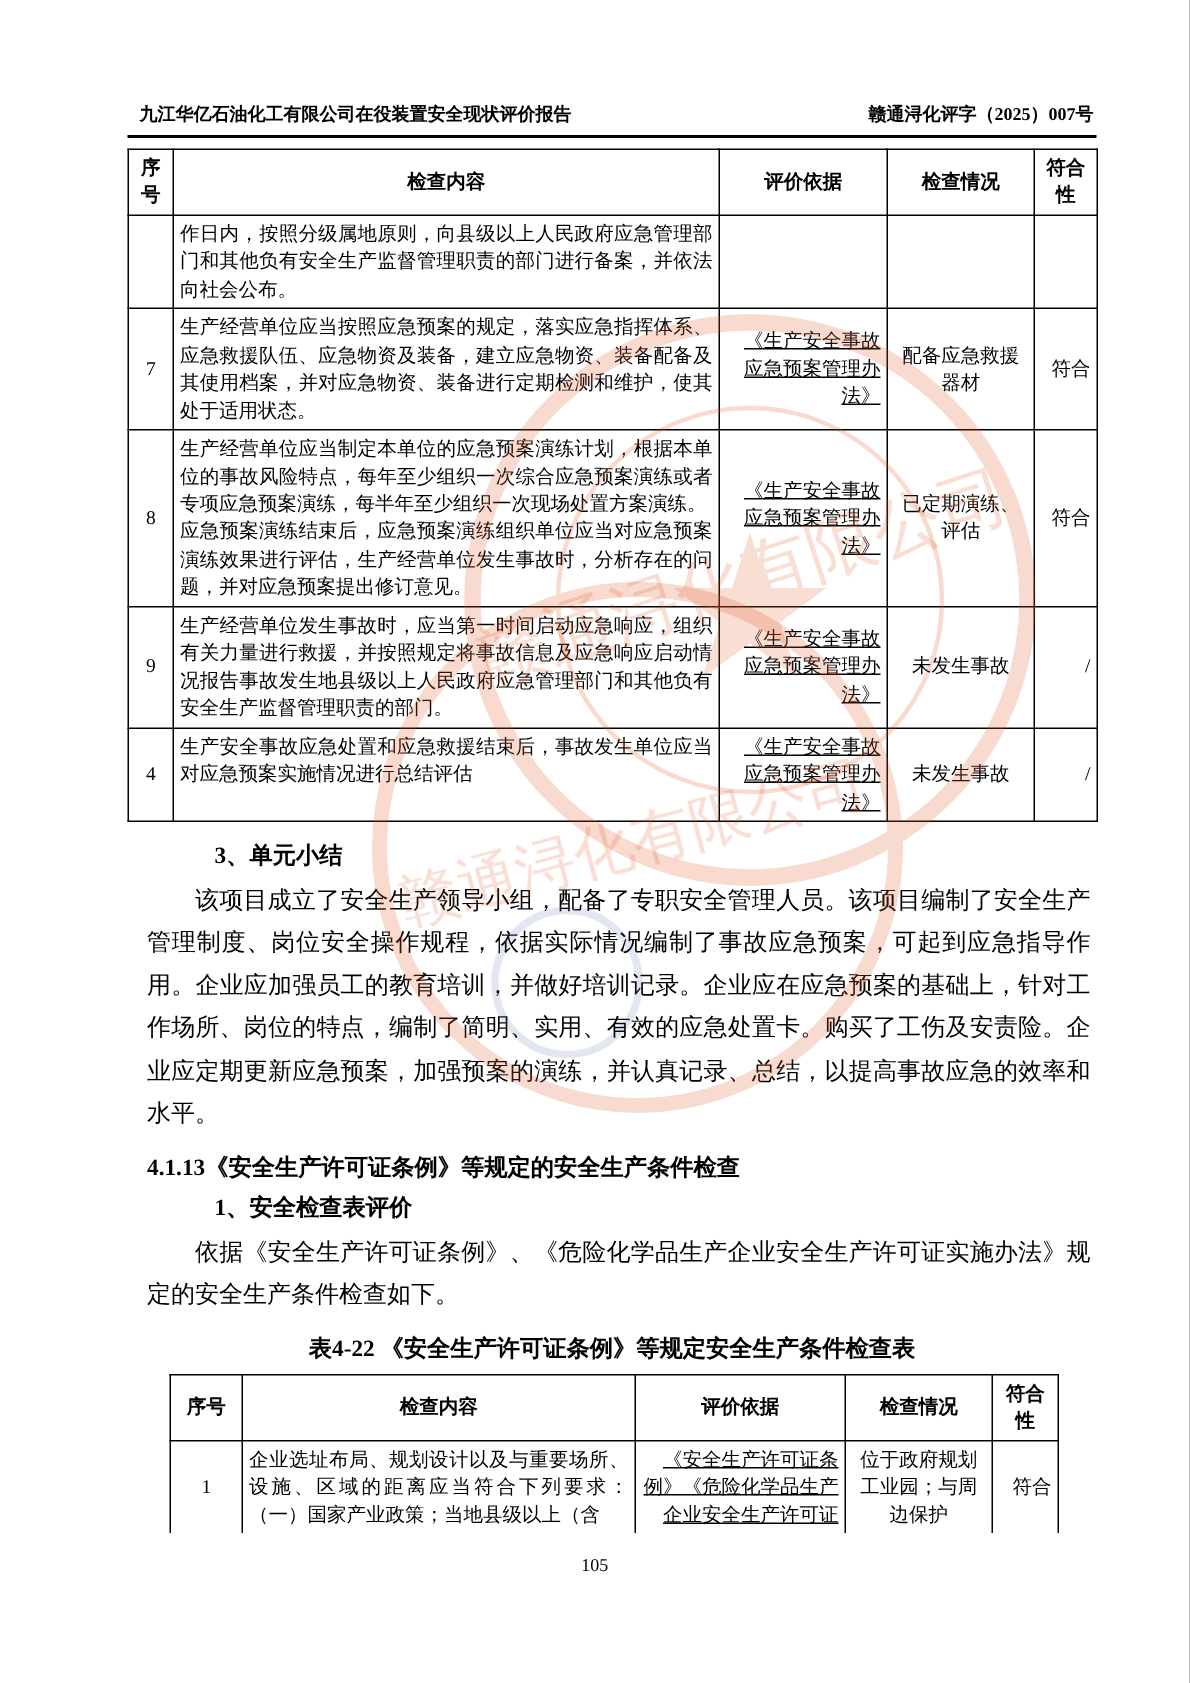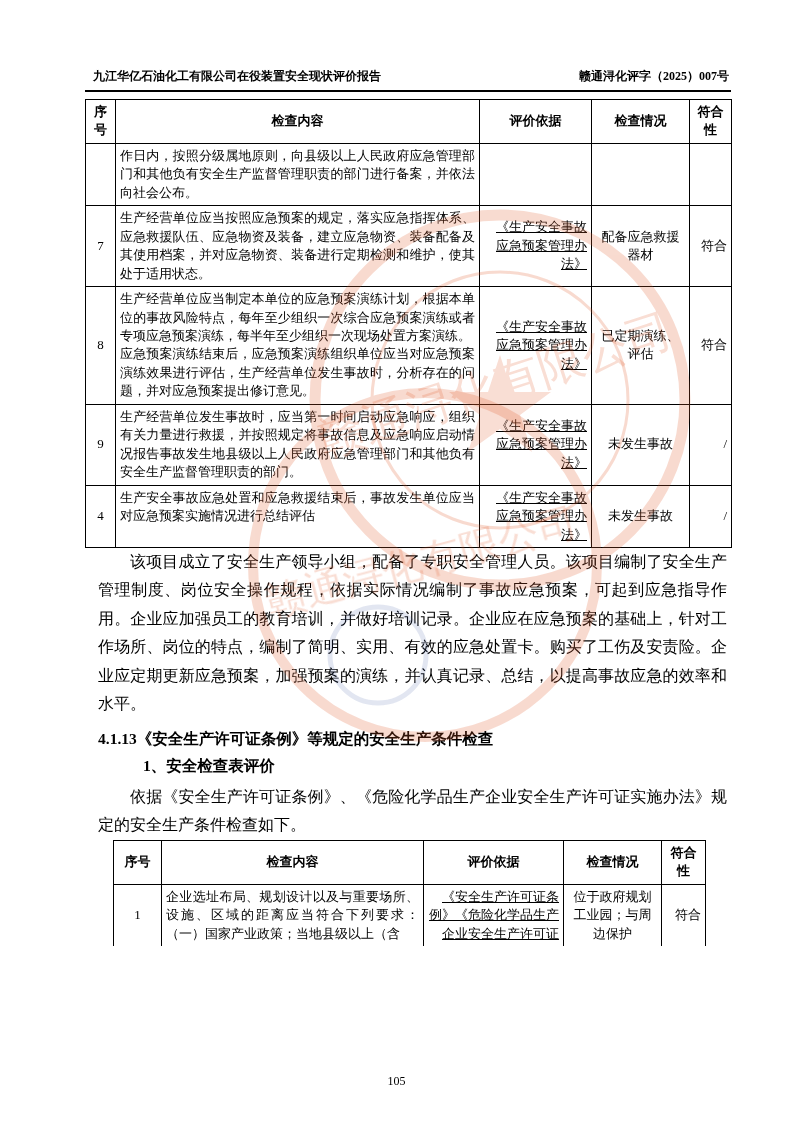--- a/index.html
+++ b/index.html
@@ -37,21 +37,21 @@
   .h413 { font-size:15.5px; font-weight:bold; margin:10px 0 4px 13px; }
   .sub-heading { font-size:15.5px; font-weight:bold; margin:6px 0 6px 58px; }
   .table-title { font-size:15.5px; font-weight:bold; text-align:center; margin:10px 0 6px 0; }
 
   .t2wrap { margin-left:28px; }
   .t2wrap table { width:592px;padding-left:36px; }
   .t2wrap td.cut { border-bottom:none; }
 
   .footer-pagenum {
     position:absolute; left:0; right:0; top:1036px;
-    text-align:center; font-size:12px;margin-top:38px;
+    text-align:center; font-size:12px;
   }
 
   
   .watermark { position:absolute; left:0; top:0; width:793px; height:1122px;
     pointer-events:none; z-index:5; }
   .content, .footer-pagenum { z-index:2; position:relative; }
   .content { position:absolute; }
 </style>
 </head>
 <body>
@@ -130,25 +130,27 @@
       <tr>
         <td class="c-no">4</td>
         <td class="c-content">生产安全事故应急处置和应急救援结束后，事故发生单位应当对应急预案实施情况进行总结评估</td>
         <td class="c-basis">《生产安全事故应急预案管理办法》</td>
         <td class="c-situation">未发生事故</td>
         <td class="c-comp">/</td>
       </tr>
     </tbody>
       </table>
 
+    <div class="sec-heading">3、单元小结</div>
     <p class="body-par">该项目成立了安全生产领导小组，配备了专职安全管理人员。该项目编制了安全生产管理制度、岗位安全操作规程，依据实际情况编制了事故应急预案，可起到应急指导作用。企业应加强员工的教育培训，并做好培训记录。企业应在应急预案的基础上，针对工作场所、岗位的特点，编制了简明、实用、有效的应急处置卡。购买了工伤及安责险。企业应定期更新应急预案，加强预案的演练，并认真记录、总结，以提高事故应急的效率和水平。</p>
 
     <div class="h413">4.1.13《安全生产许可证条例》等规定的安全生产条件检查</div>
     <div class="sub-heading">1、安全检查表评价</div>
     <p class="body-par">依据《安全生产许可证条例》、《危险化学品生产企业安全生产许可证实施办法》规定的安全生产条件检查如下。</p>
+    <div class="table-title">表4-22 《安全生产许可证条例》等规定安全生产条件检查表</div>
 
     <div class="t2wrap">
       <table>
         <colgroup>
           <col style="width:48px">
             <col style="width:262px">
             <col style="width:140px">
           <col style="width:98px">
             <col style="width:44px">
         </colgroup>

